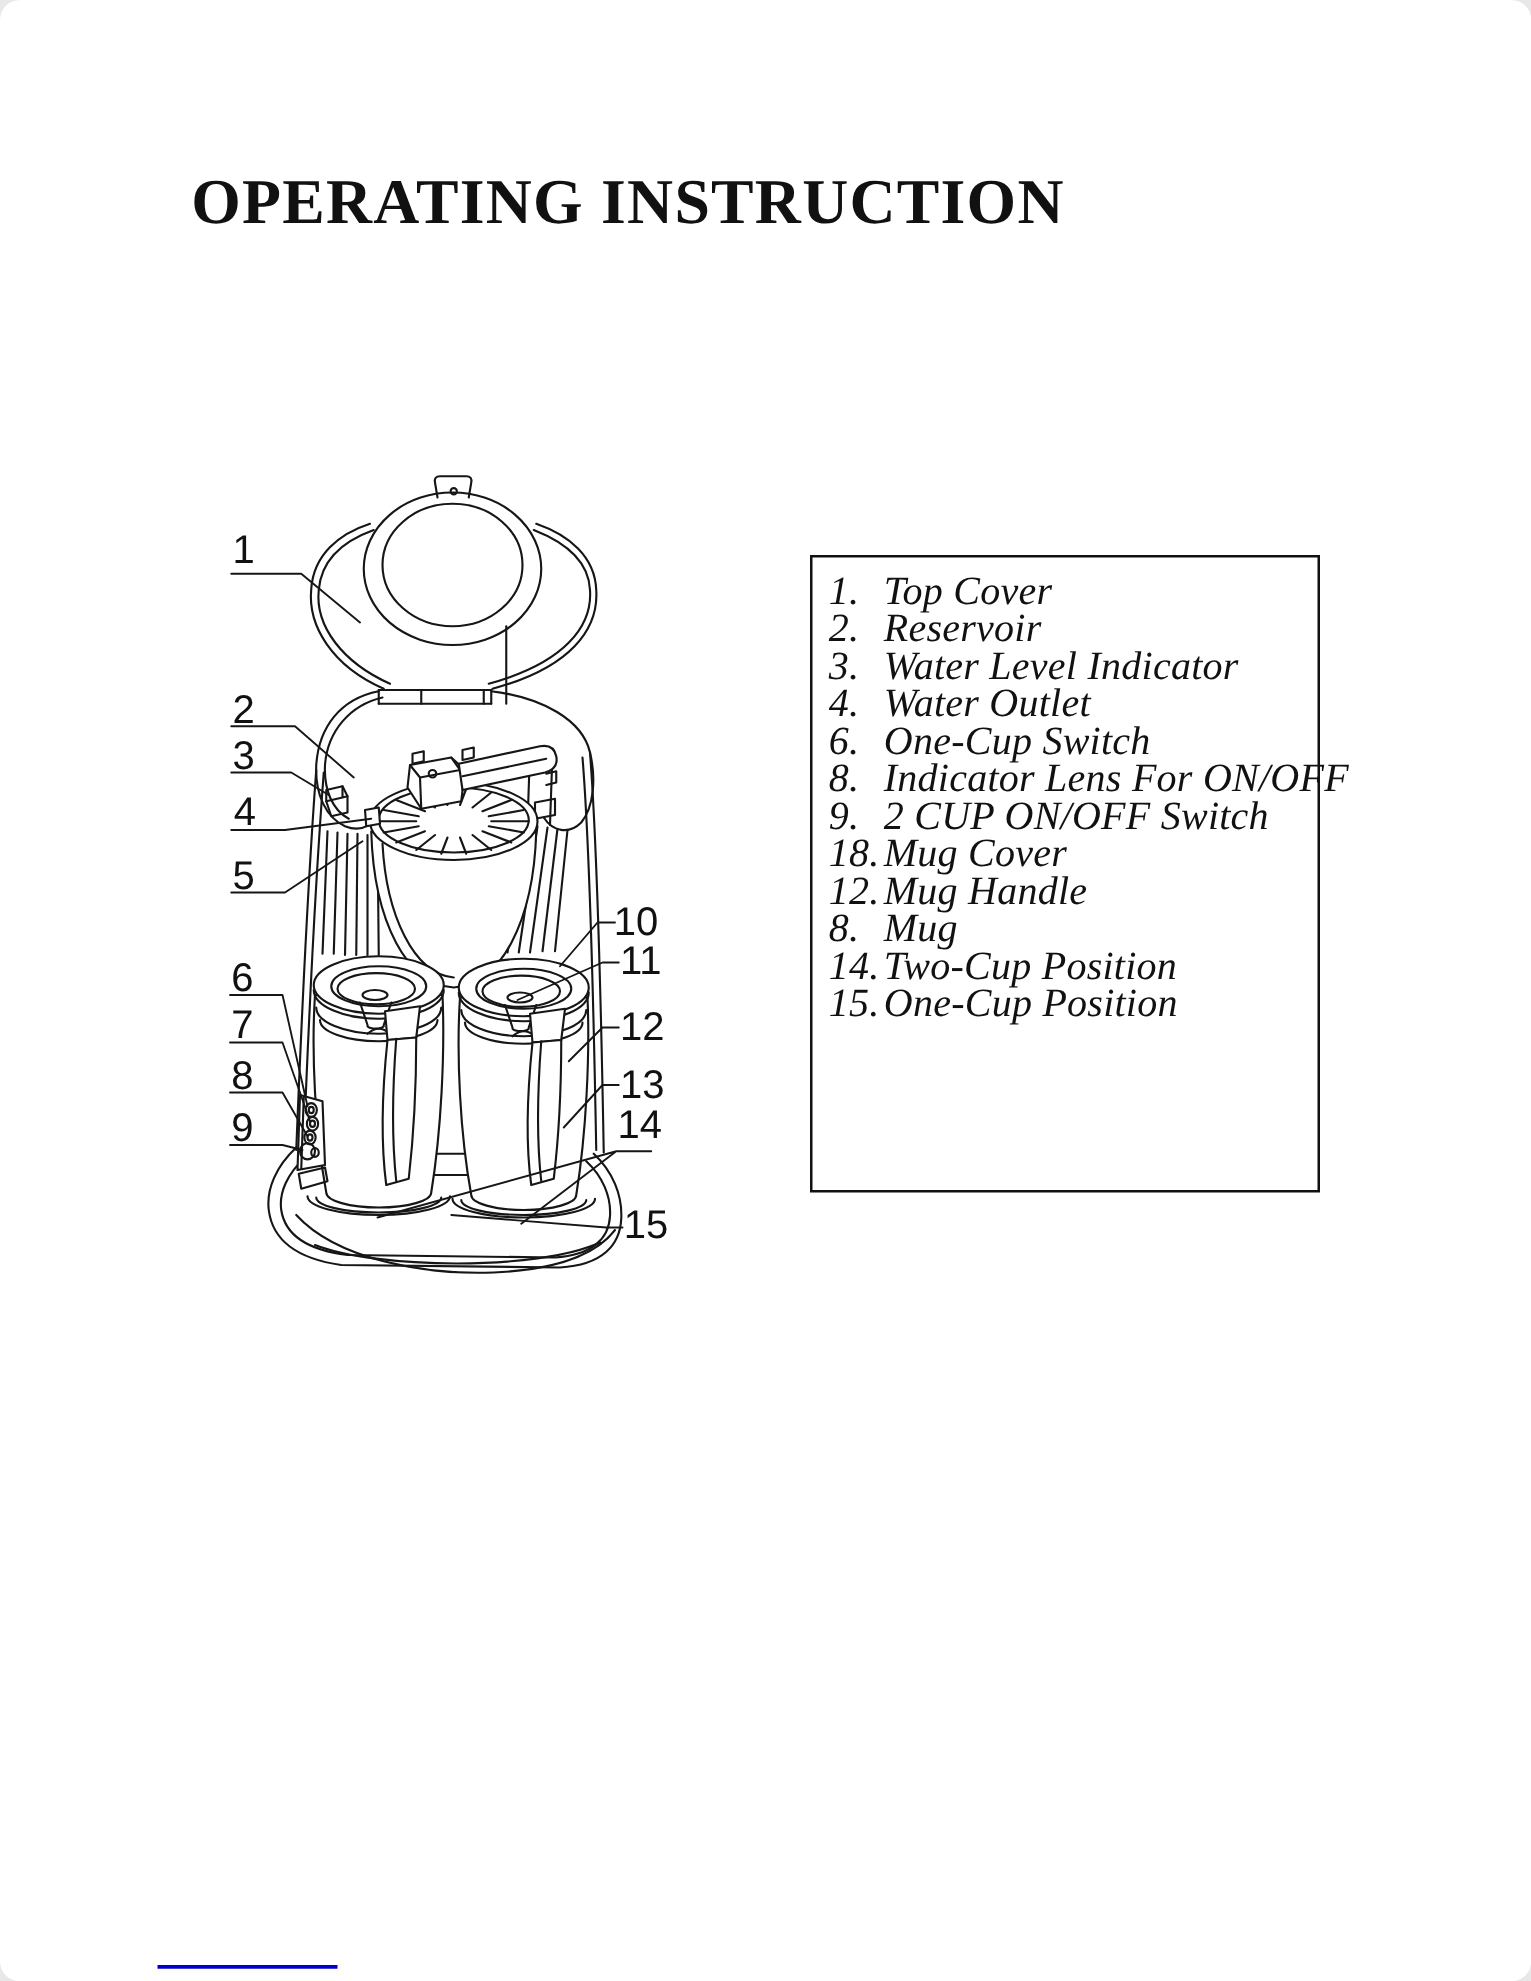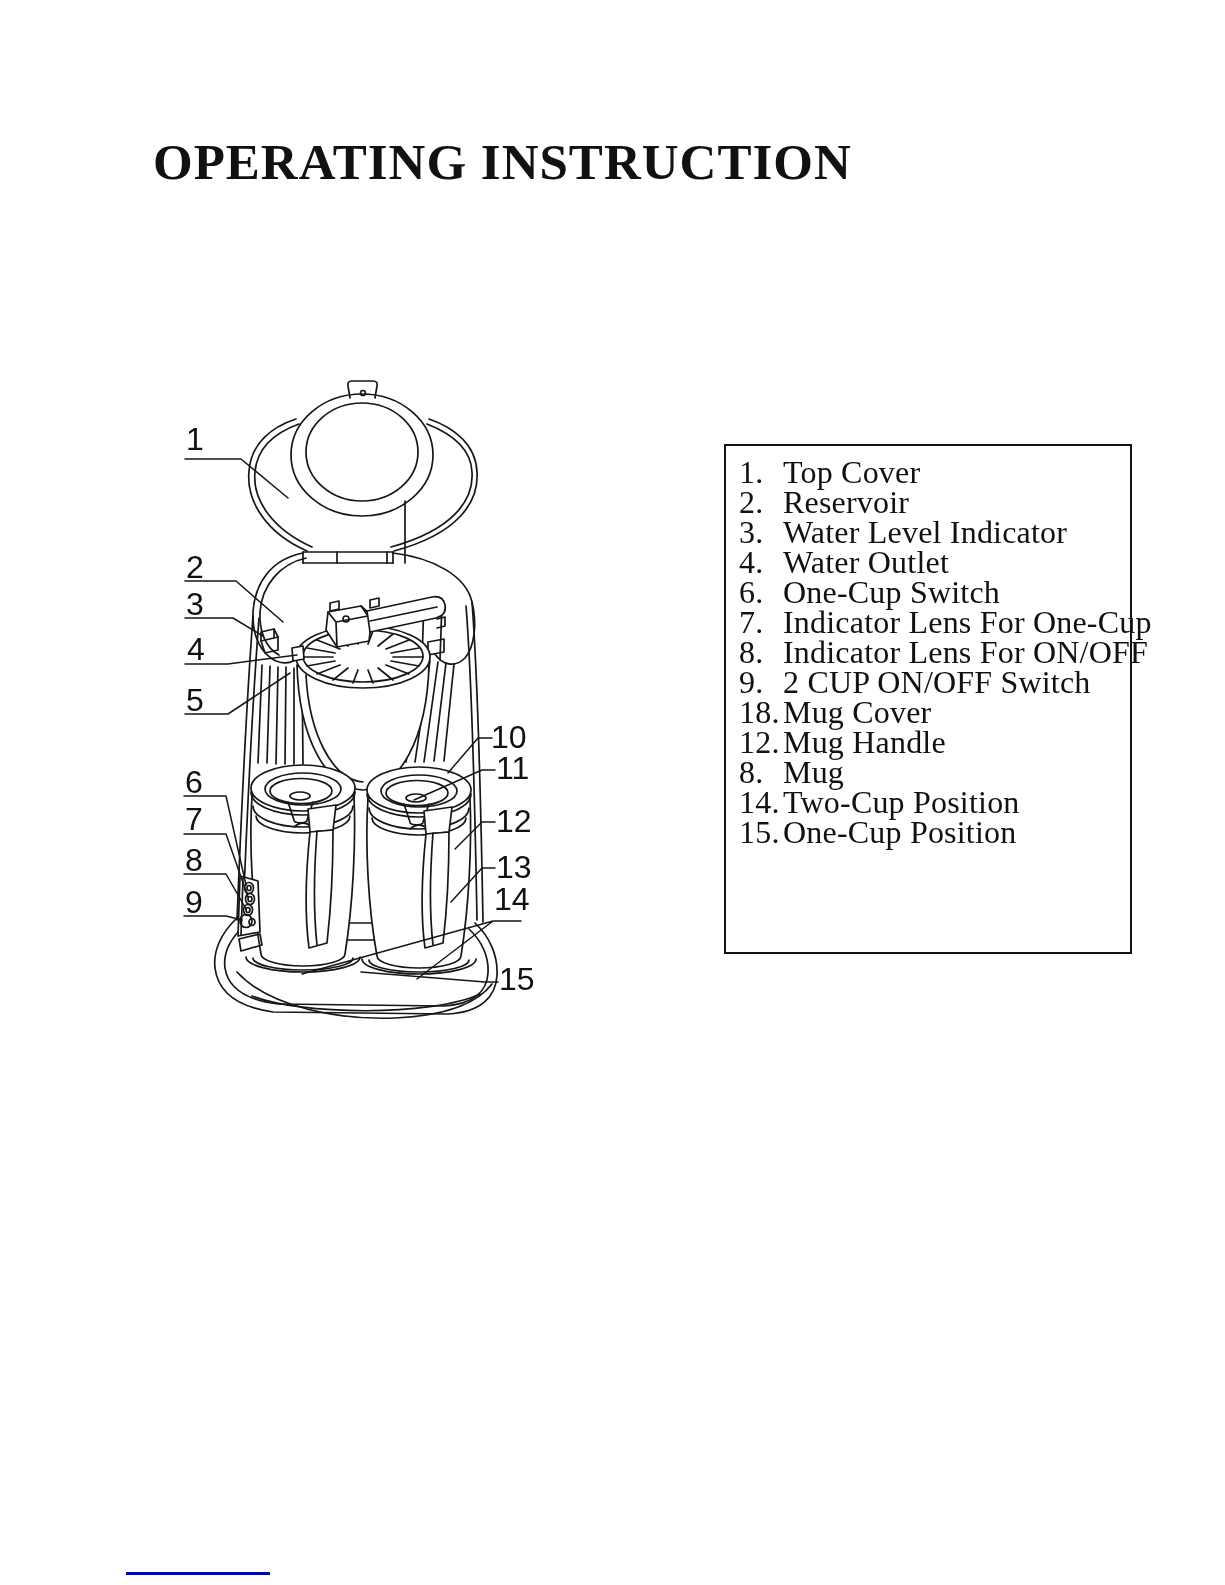--- a/index.html
+++ b/index.html
@@ -3,35 +3,37 @@
 <meta charset="utf-8">
 <style>
   html,body{margin:0;padding:0;background:#e8e8e8;}
   .page{
     position:relative;
     width:1225px;height:1585px;
     background:#ffffff;
     font-family:"Liberation Serif", serif;
     color:#111;
     overflow:hidden;
+    border-radius:16px;
   }
   .title{
     position:absolute;left:153px;top:134px;
     font-size:51px;line-height:1.1;font-weight:bold;
     letter-spacing:1px;white-space:nowrap;
   }
   .drawing{
     position:absolute;left:140px;top:360px;
     width:470px;height:660px;
   }
   .parts-box{
-    position:absolute;left:724px;top:444px;
+    position:absolute;left:648px;top:444px;
     width:408px;height:510px;
     border:2px solid #111;box-sizing:border-box;
     padding:11px 6px 0 13px;
+    font-style:italic;
   }
   .parts-box ol{list-style:none;margin:0;padding:0;}
   .parts-box li{
     height:30px;line-height:30px;
     font-size:32px;letter-spacing:0.2px;
     white-space:nowrap;
   }
   .parts-box .num{display:inline-block;width:44px;}
   .accent-line{
     position:absolute;left:126px;top:1572px;
@@ -243,21 +245,20 @@
     </g>
   </svg>
 
   <div class="parts-box">
     <ol>
       <li><span class="num">1.</span><span>Top Cover</span></li>
       <li><span class="num">2.</span><span>Reservoir</span></li>
       <li><span class="num">3.</span><span>Water Level Indicator</span></li>
       <li><span class="num">4.</span><span>Water Outlet</span></li>
       <li><span class="num">6.</span><span>One-Cup Switch</span></li>
-      <li><span class="num">7.</span><span>Indicator Lens For One-Cup</span></li>
       <li><span class="num">8.</span><span>Indicator Lens For ON/OFF</span></li>
       <li><span class="num">9.</span><span>2 CUP ON/OFF Switch</span></li>
       <li><span class="num">18.</span><span>Mug Cover</span></li>
       <li><span class="num">12.</span><span>Mug Handle</span></li>
       <li><span class="num">8.</span><span>Mug</span></li>
       <li><span class="num">14.</span><span>Two-Cup Position</span></li>
       <li><span class="num">15.</span><span>One-Cup Position</span></li>
     </ol>
   </div>
 

